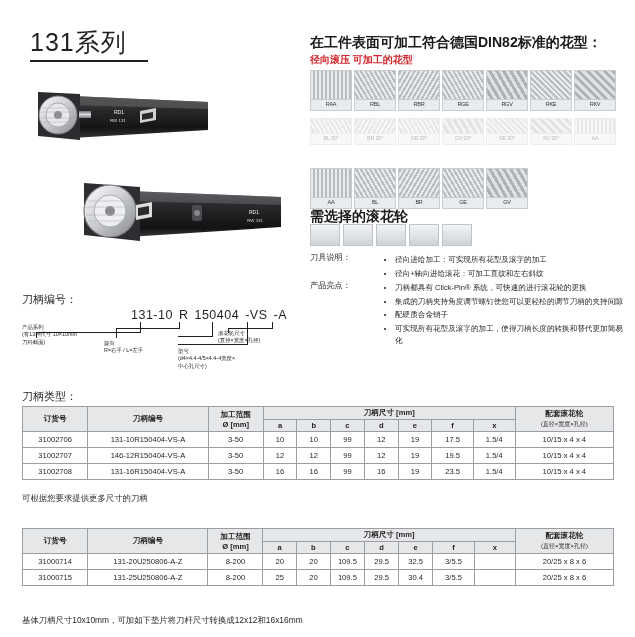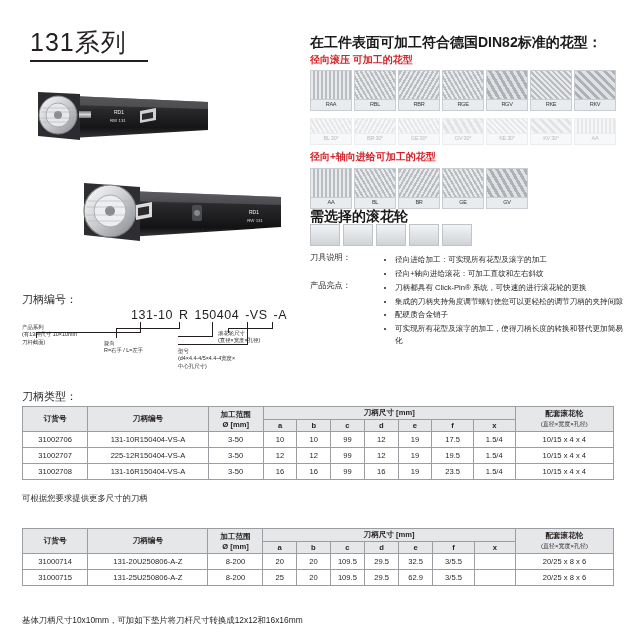--- a/index.html
+++ b/index.html
@@ -269,21 +269,20 @@
     <div class="sw-wrap">
       <div class="sw" style="height:16px;background:repeating-linear-gradient(45deg,#dfe2e5 0 3px,#aeb2b7 3px 6px),repeating-linear-gradient(-45deg,rgba(255,255,255,0) 0 3px,rgba(140,145,150,.5) 3px 6px);"></div>
       <div class="sw-cap">KV 30°</div>
     </div>
     <div class="sw-wrap">
       <div class="sw" style="height:16px;background:repeating-linear-gradient(90deg,#e8eaec 0 2px,#b9bdc2 2px 4px);"></div>
       <div class="sw-cap">AA</div>
     </div>
   </div>
 
-  <div class="rt-sub" style="left:310px;top:150px;">径向+轴向进给可加工的花型</div>
 
   <div class="swatch-row" style="left:310px;top:168px;">
     <div class="sw-wrap">
       <div class="sw" style="background:repeating-linear-gradient(90deg,#e8eaec 0 2px,#b9bdc2 2px 4px);"></div>
       <div class="sw-cap">AA</div>
     </div>
     <div class="sw-wrap">
       <div class="sw" style="background:repeating-linear-gradient(60deg,#e8eaec 0 2px,#b9bdc2 2px 4px);"></div>
       <div class="sw-cap">BL</div>
     </div>
@@ -365,21 +364,21 @@
         <td>10</td>
         <td>99</td>
         <td>12</td>
         <td>19</td>
         <td>17.5</td>
         <td>1.5/4</td>
         <td>10/15 x 4 x 4</td>
       </tr>
       <tr>
         <td>31002707</td>
-        <td>225-12R150404-VS-A</td>
+        <td>146-12R150404-VS-A</td>
         <td>3-50</td>
         <td>12</td>
         <td>12</td>
         <td>99</td>
         <td>12</td>
         <td>19</td>
         <td>19.5</td>
         <td>1.5/4</td>
         <td>10/15 x 4 x 4</td>
       </tr>
@@ -441,21 +440,21 @@
         <td>20/25 x 8 x 6</td>
       </tr>
       <tr>
         <td>31000715</td>
         <td>131-25U250806-A-Z</td>
         <td>8-200</td>
         <td>25</td>
         <td>20</td>
         <td>109.5</td>
         <td>29.5</td>
-        <td>62.9</td>
+        <td>30.4</td>
         <td>3/5.5</td>
         <td></td>
         <td>20/25 x 8 x 6</td>
       </tr>
     </tbody>
   </table>
 
   <div class="note" style="left:22px;top:614px;">基体刀柄尺寸10x10mm，可加如下垫片将刀杆尺寸转换成12x12和16x16mm</div>
 
 </div>

